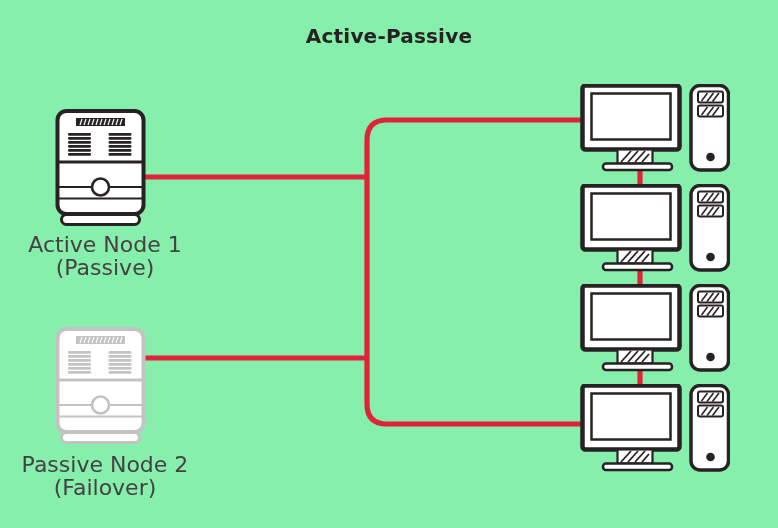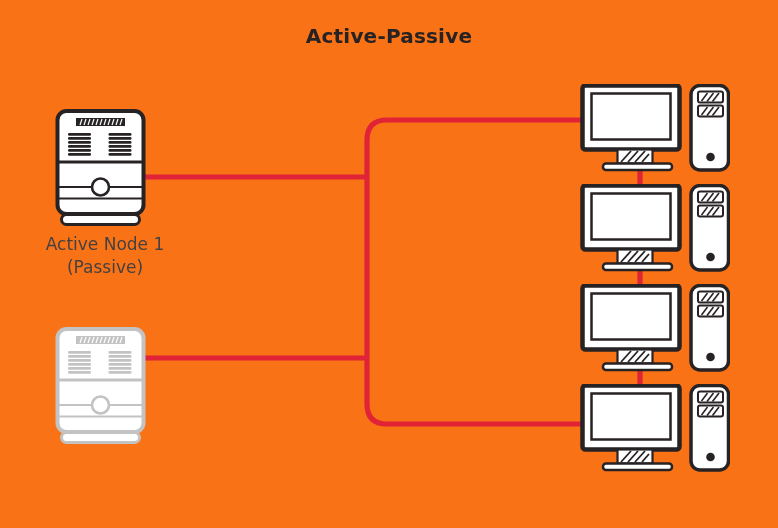--- a/index.html
+++ b/index.html
@@ -5,21 +5,21 @@
   html, body {
     margin: 0;
     padding: 0;
     background: #ffffff;
     font-family: "DejaVu Sans", "Liberation Sans", sans-serif;
   }
   .canvas {
     position: relative;
     width: 778px;
     height: 528px;
-    background: #f97316;
+    background: #86efac;
     overflow: hidden;
   }
   .title {
     position: absolute;
     top: 24px;
     left: 0;
     width: 100%;
     margin: 0;
     text-align: center;
     font-size: 20px;
@@ -44,21 +44,21 @@
   }
   .node-active  { --node-ink: var(--ink, #272223); }
   .node-passive { --node-ink: var(--passive-gray, #c3c3c3); }
   .client-icon  { --node-ink: var(--ink, #272223); }
   .node-label {
     position: absolute;
     left: 10px;
     width: 190px;
     z-index: 2;
     text-align: center;
-    font-size: 17px;
+    font-size: 22px;
     line-height: 23px;
     color: var(--text-dark, #454142);
   }
   .label-active  { top: 233px; }
   .label-passive { top: 453px; }
   .defs-holder { position: absolute; width: 0; height: 0; overflow: hidden; }
 </style>
 </head>
 <body>
 
@@ -151,20 +151,24 @@
     <use href="#server-shape"></use>
   </svg>
   <div class="node-label label-active">
     <div>Active Node 1</div>
     <div>(Passive)</div>
   </div>
 
   <svg class="node-icon node-passive" style="left:52px; top:325px;" width="96" height="126" viewBox="0 0 96 126">
     <use href="#server-shape"></use>
   </svg>
+  <div class="node-label label-passive">
+    <div>Passive Node 2</div>
+    <div>(Failover)</div>
+  </div>
 
   <svg class="client-icon" style="left:580px; top:84px;" width="150" height="88" viewBox="0 0 150 88">
     <use href="#computer-shape"></use>
   </svg>
   <svg class="client-icon" style="left:580px; top:184px;" width="150" height="88" viewBox="0 0 150 88">
     <use href="#computer-shape"></use>
   </svg>
   <svg class="client-icon" style="left:580px; top:284px;" width="150" height="88" viewBox="0 0 150 88">
     <use href="#computer-shape"></use>
   </svg>

